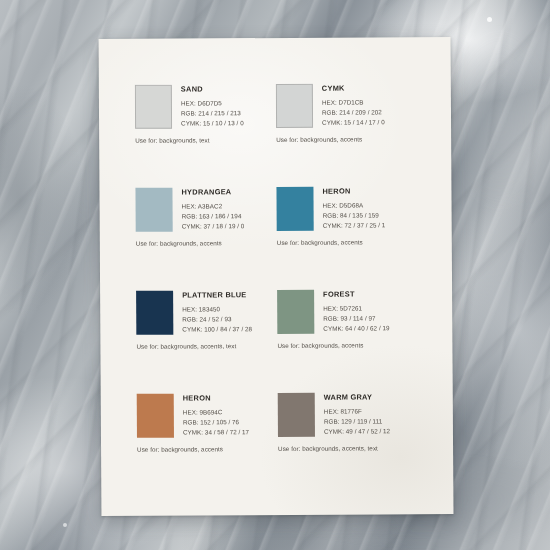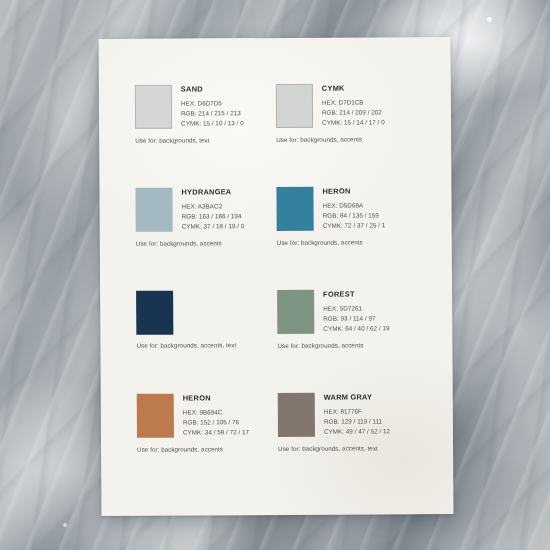--- a/index.html
+++ b/index.html
@@ -212,20 +212,26 @@
             <div class="sw-line">RGB: 84 / 135 / 159</div>
             <div class="sw-line">CYMK: 72 / 37 / 25 / 1</div>
           </div>
         </div>
         <div class="use-for">Use for: backgrounds, accents</div>
       </div>
 
       <div class="cell">
         <div class="cell-top">
           <div class="swatch" style="background:#183450;"></div>
+          <div class="info">
+            <div class="sw-name">PLATTNER BLUE</div>
+            <div class="sw-line">HEX: 183450</div>
+            <div class="sw-line">RGB: 24 / 52 / 93</div>
+            <div class="sw-line">CYMK: 100 / 84 / 37 / 28</div>
+          </div>
         </div>
         <div class="use-for">Use for: backgrounds, accents, text</div>
       </div>
 
       <div class="cell">
         <div class="cell-top">
           <div class="swatch" style="background:#7E9583;"></div>
           <div class="info">
             <div class="sw-name">FOREST</div>
             <div class="sw-line">HEX: 5D7261</div>

